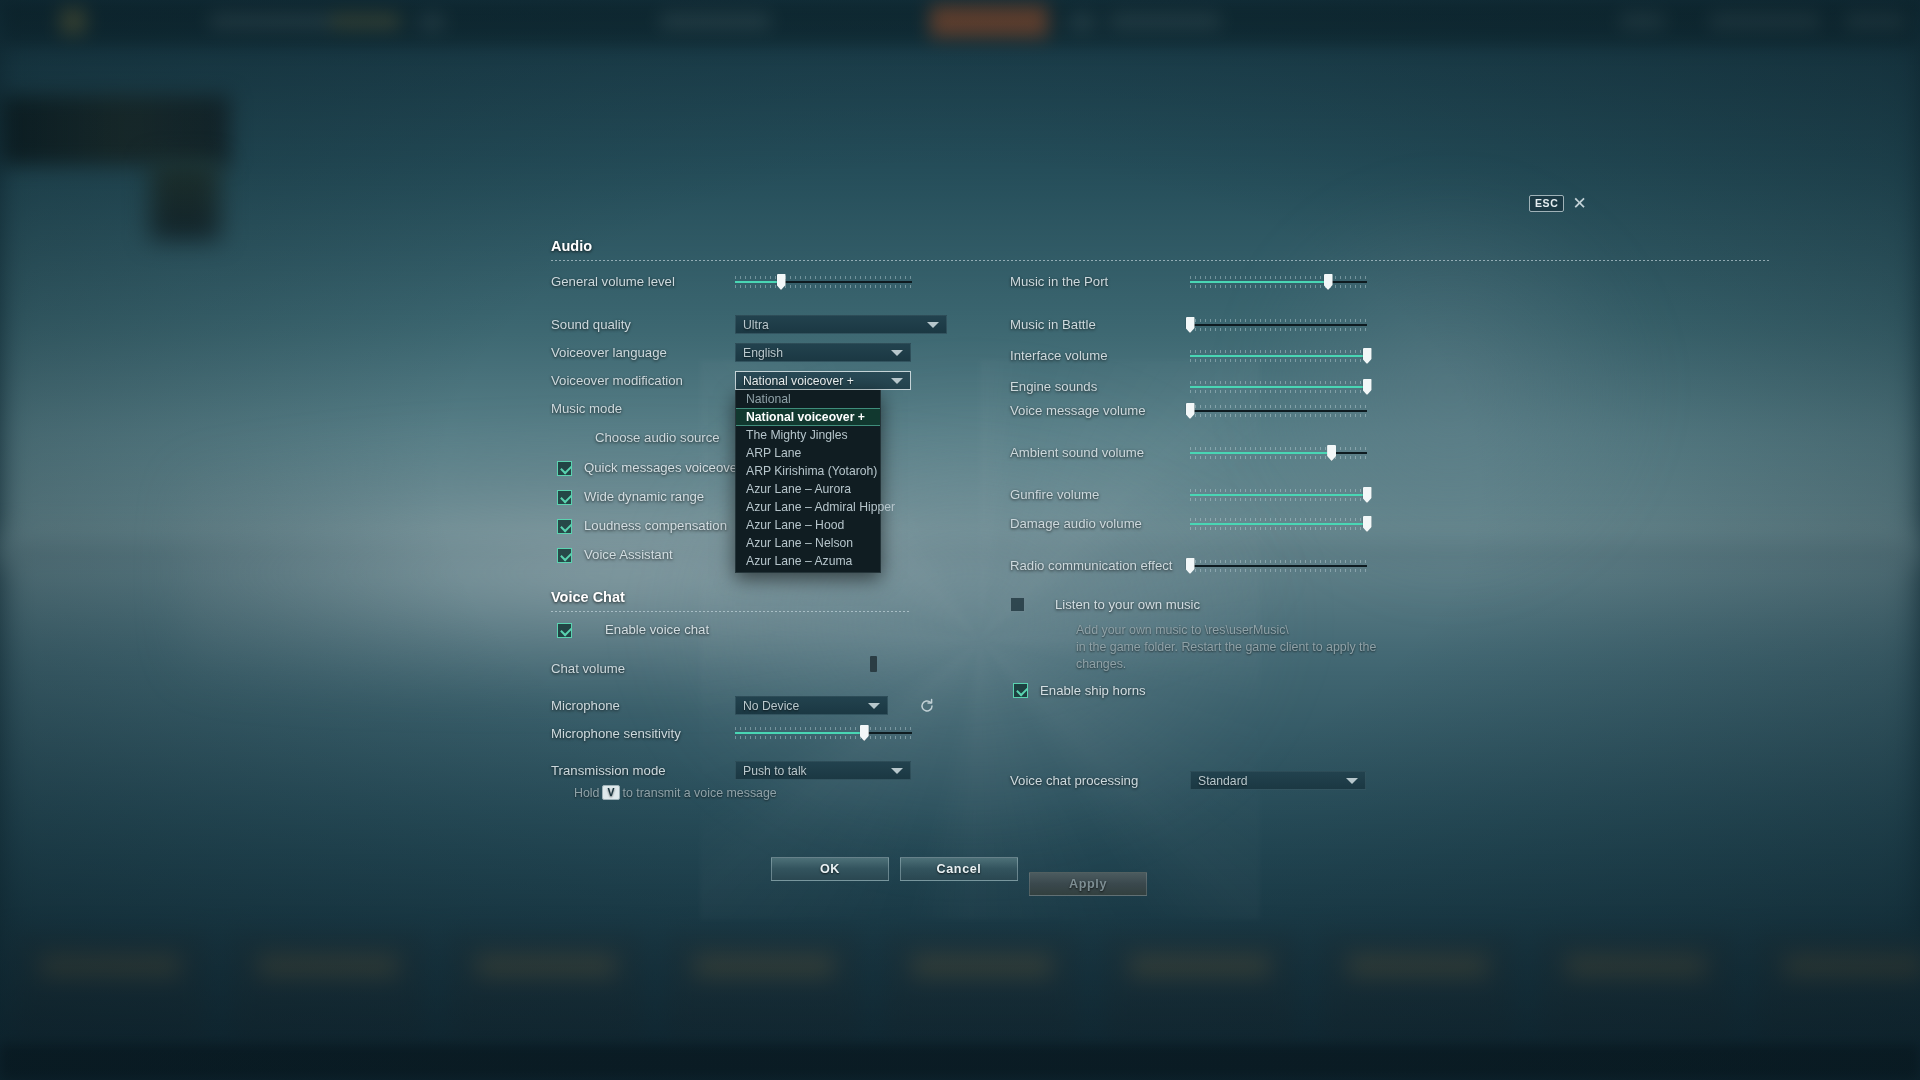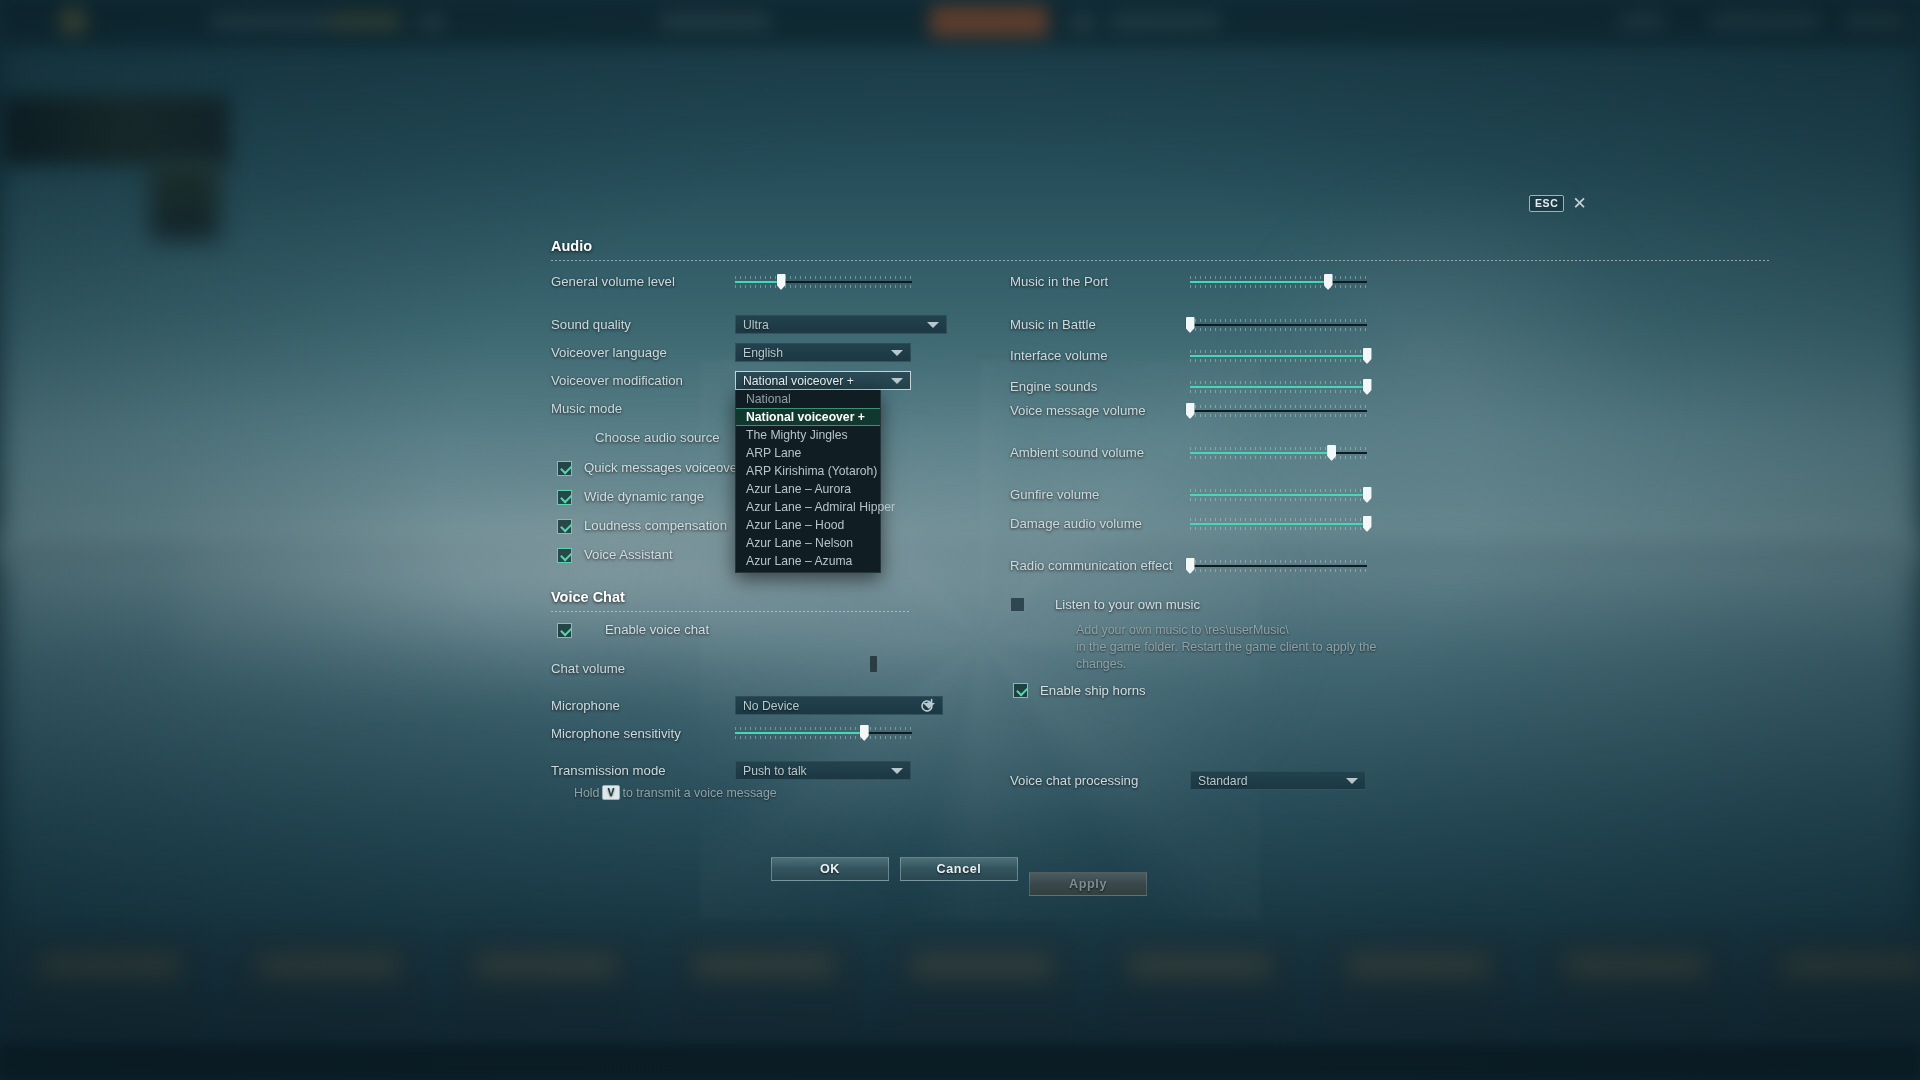--- a/index.html
+++ b/index.html
@@ -345,21 +345,21 @@
 
   <div class="sechead" style="left:551px; top:589px;">Voice Chat</div>
   <div class="dotrule" style="left:551px; top:611px; width:360px;"></div>
 
   <div class="chk on" style="left:557px; top:623px;"></div>
   <div class="chklbl" style="left:605px; top:622px;">Enable voice chat</div>
 
   <div class="lbl" style="left:551px; top:661px;">Chat volume</div>
 
   <div class="lbl" style="left:551px; top:698px;">Microphone</div>
-  <div class="combo" style="left:735px; top:696px; width:208px;">
+  <div class="combo" style="left:735px; top:696px; width:153px;">
     <span class="val">No Device</span>
     <span class="caret"></span>
   </div>
   <div class="refresh" style="left:919px; top:698px;">
     <svg width="16" height="16" viewBox="0 0 16 16">
       <path d="M13 8a5 5 0 1 1-1.6-3.7" fill="none" stroke="#c1d0d5" stroke-width="1.5" stroke-linecap="round"></path>
       <path d="M12.6 1.4 L12.6 5 L9 5" fill="none" stroke="#c1d0d5" stroke-width="1.5" stroke-linecap="round" stroke-linejoin="round"></path>
     </svg>
   </div>
 

